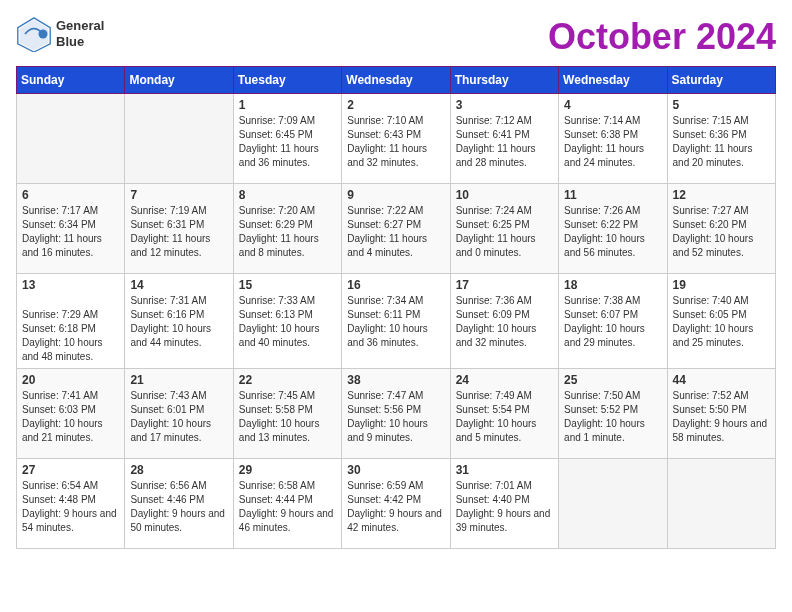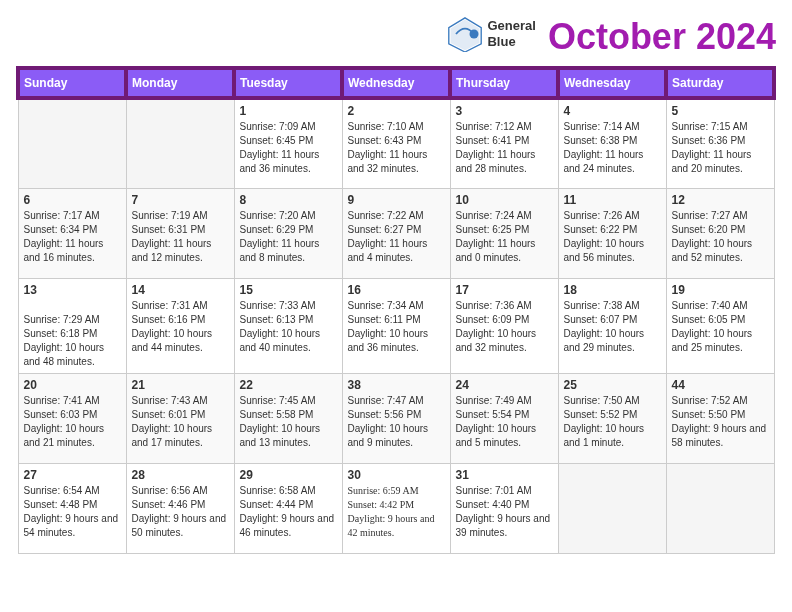--- a/index.html
+++ b/index.html
@@ -5,21 +5,21 @@
     * { box-sizing: border-box; margin: 0; padding: 0; }
     body {
       font-family: Arial, sans-serif;
       background: #fff;
       width: 792px;
       min-height: 612px;
       padding: 16px;
     }
     .header {
       display: flex;
-      justify-content: flex-end;
+      justify-content: space-between;
       align-items: flex-start;
       margin-bottom: 8px;
       gap: 12px;
     }
     .logo {
       display: flex;
       align-items: center;
       gap: 4px;
     }
     .logo-text {
@@ -45,26 +45,26 @@
     .location {
       font-size: 15px;
       color: #555;
     }
     table {
       width: 100%;
       border-collapse: collapse;
       table-layout: fixed;
     }
     thead tr th {
-      background-color: #8b5cf6;
+      background-color: #1d4ed8;
       color: #fff;
       font-size: 12px;
       font-weight: bold;
       padding: 6px 4px;
-      border: 4px solid #701a75;
+      border: 1px solid #701a75;
       text-align: left;
     }
     tbody tr td {
       border: 1px solid #ccc;
       vertical-align: top;
       padding: 4px 5px;
       font-size: 10px;
       color: #333;
       height: 90px;
       background: #fff;
@@ -301,21 +301,21 @@
 Daylight: 9 hours and 50 minutes.</div>
         </td>
         <td>
           <span class="day-num">29</span>
           <div class="day-info" style="white-space: pre-line;">Sunrise: 6:58 AM
 Sunset: 4:44 PM
 Daylight: 9 hours and 46 minutes.</div>
         </td>
         <td>
           <span class="day-num">30</span>
-          <div class="day-info" style="white-space: pre-line; font-family: Liberation Serif, serif;">Sunrise: 6:59 AM
+          <div class="day-info" style="white-space: pre-line;">Sunrise: 6:59 AM
 Sunset: 4:42 PM
 Daylight: 9 hours and 42 minutes.</div>
         </td>
         <td>
           <span class="day-num">31</span>
           <div class="day-info" style="white-space: pre-line;">Sunrise: 7:01 AM
 Sunset: 4:40 PM
 Daylight: 9 hours and 39 minutes.</div>
         </td>
         <td class="empty-cell"></td>

